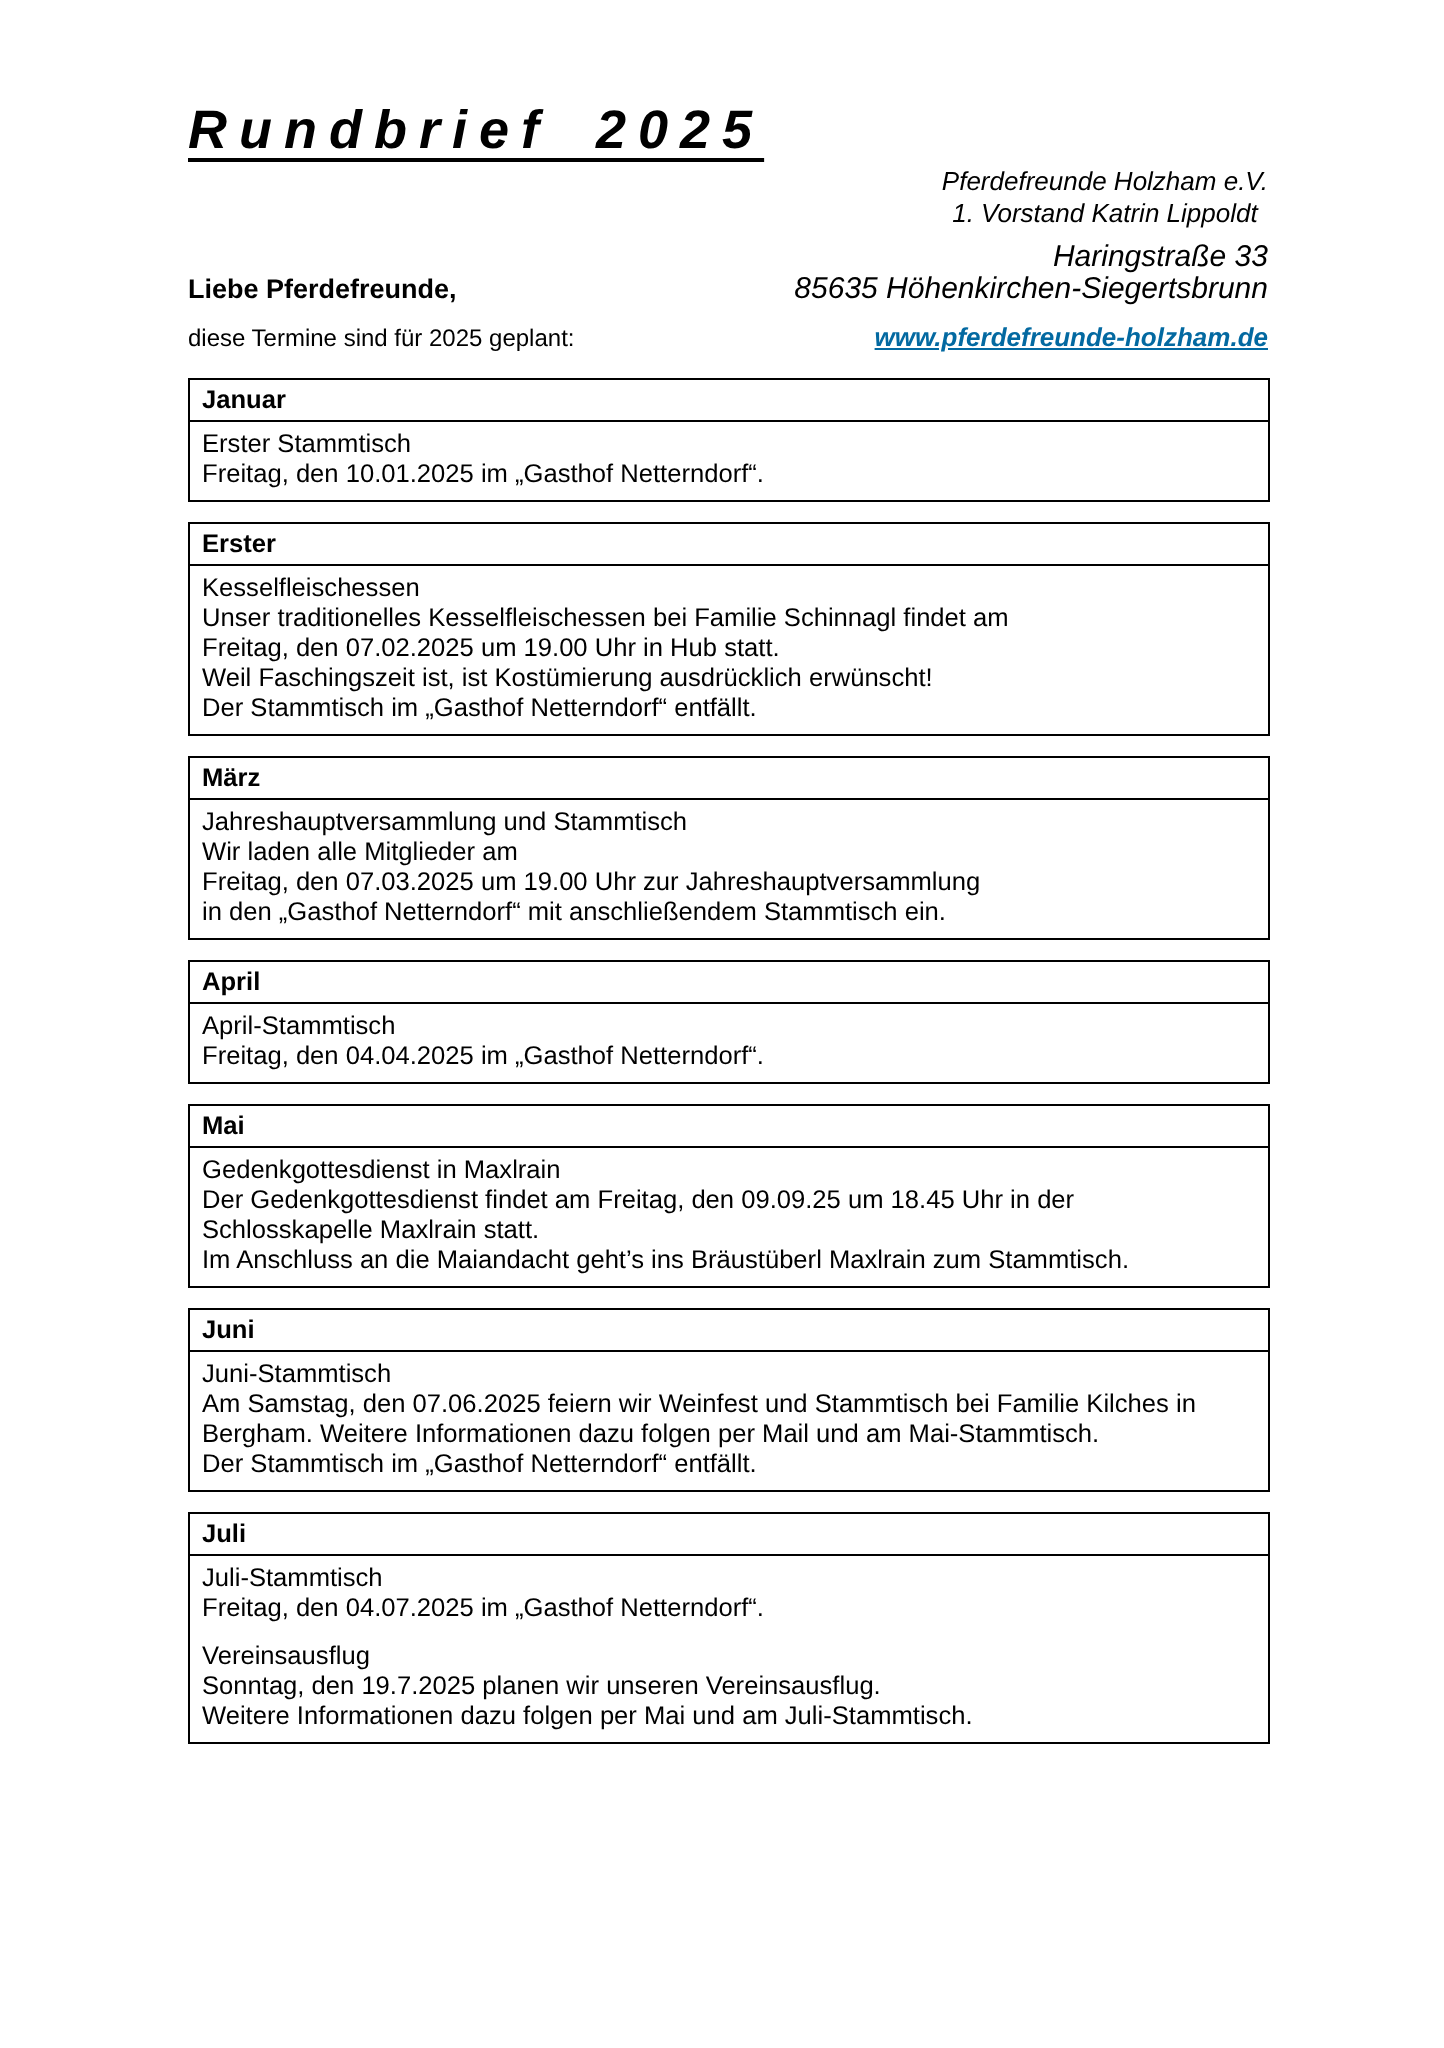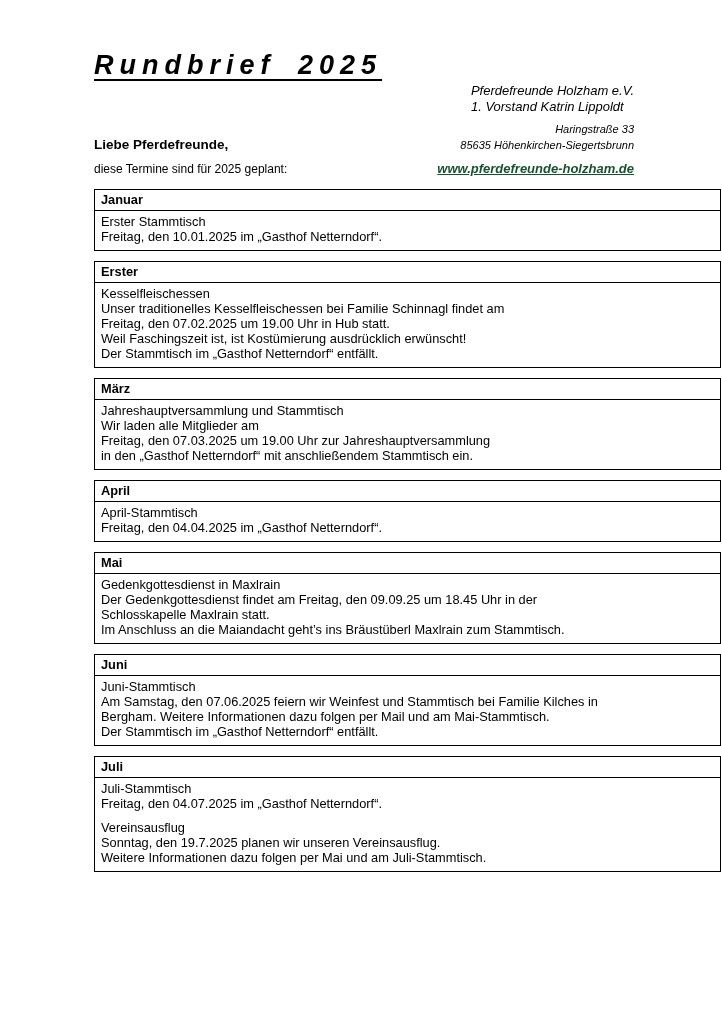--- a/index.html
+++ b/index.html
@@ -28,32 +28,32 @@
     word-spacing: 9px;
     text-decoration: underline;
     text-decoration-thickness: 2px;
     text-underline-offset: 5px;
     white-space: nowrap;
   }
   .org-block {
     position: absolute;
     right: 88px;
     top: 83px;
-    text-align: left;
+    text-align: center;
     font-style: italic;
     font-size: 13px;
     line-height: 16px;
   }
   .addr-block {
     position: absolute;
     right: 88px;
     top: 121px;
     text-align: right;
     font-style: italic;
-    font-size: 11px;
+    font-size: 15px;
     line-height: 16px;
   }
   .salutation {
     position: absolute;
     left: 94px;
     top: 137px;
     font-weight: bold;
     font-size: 13.5px;
   }
   .intro {
@@ -69,21 +69,21 @@
     font-size: 13px;
     font-weight: bold;
     font-style: italic;
     text-decoration: underline;
     cursor: pointer;
   }
   .sections {
     position: absolute;
     left: 94px;
     top: 189px;
-    width: 627px;
+    width: 541px;
   }
   .month {
     margin-bottom: 10px;
   }
   .month-header {
     box-sizing: border-box;
     border: 1px solid #000000;
     padding: 2px 6px 2px 6px;
     font-weight: bold;
     font-size: 12.8px;
@@ -121,21 +121,21 @@
 
   <div class="addr-block">
     <div>Haringstraße 33</div>
     <div>85635 Höhenkirchen-Siegertsbrunn</div>
   </div>
 
   <div class="salutation">Liebe Pferdefreunde,</div>
 
   <div class="intro">diese Termine sind für 2025 geplant:</div>
 
-  <a class="website" href="#" style="color: #14532d;">www.pferdefreunde-holzham.de</a>
+  <a class="website" href="#" style="color: #0369a1;">www.pferdefreunde-holzham.de</a>
 
   <div class="sections">
   <section class="month">
     <div class="month-header">
       <span>Januar</span>
     </div>
     <div class="month-body">
           <div class="event">
             <div class="event-title">Erster Stammtisch</div>
             <div class="event-line">Freitag, den 10.01.2025 im „Gasthof Netterndorf“.</div>

